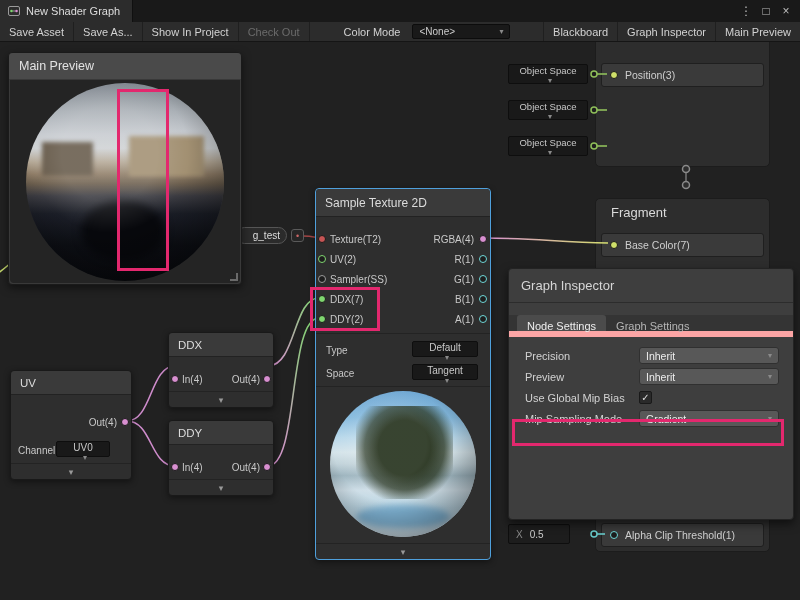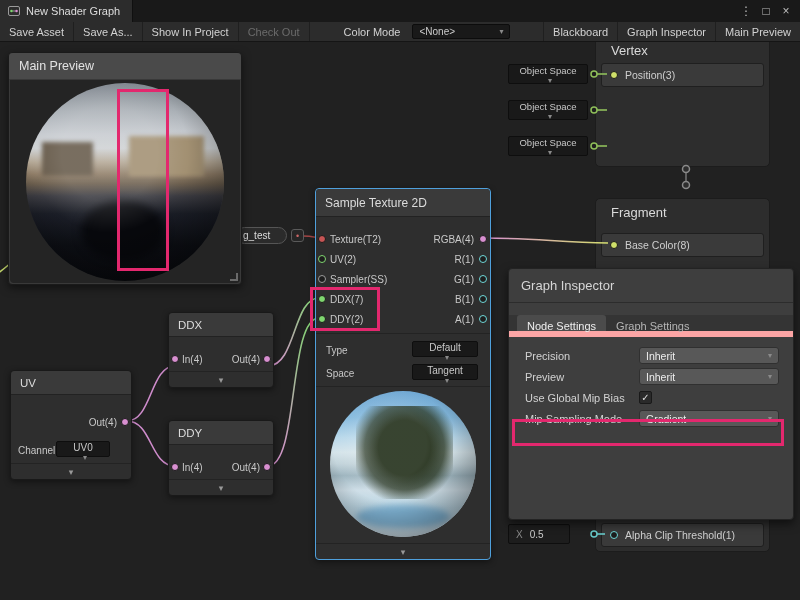--- a/index.html
+++ b/index.html
@@ -70,21 +70,21 @@
   .sphere-shade { position:absolute; inset:0; border-radius:50%;
     background:radial-gradient(circle at 42% 36%, rgba(255,255,255,.12) 0 28%, rgba(0,0,0,0) 46%, rgba(0,0,0,.35) 76%, rgba(0,0,0,.7) 99%); }
 
   .sphere-tex { position:relative; width:146px; height:146px; border-radius:50%; overflow:hidden;
     background:linear-gradient(180deg,#6ea6d2 0%,#85bade 18%,#b9d8ea 32%,#d5e4ea 42%,#c2d3da 50%,#9fb6c0 58%,#cfdfe8 68%,#bdd7e4 80%,#d2e4ee 100%); }
   .sphere-tex .tree { position:absolute; left:18%; top:10%; width:66%; height:64%;
     background:radial-gradient(ellipse at 50% 45%, #1d2a14 0 38%, rgba(29,42,20,.75) 58%, rgba(29,42,20,0) 78%); }
   .sphere-tex .poolblue { position:absolute; left:18%; top:78%; width:64%; height:16%; background:#7fb3d4; border-radius:50%; filter:blur(3px); }
 
   
-  .prop-pill { position:absolute; left:236px; top:227px; width:51px; height:17px; background:#2b2b2b; border:1px solid #555555; border-radius:9px; color:#dddddd; font-size:10px; display:flex; align-items:center; justify-content:flex-start; padding:0 6px; z-index:4; white-space:nowrap; }
+  .prop-pill { position:absolute; left:236px; top:227px; width:51px; height:17px; background:#2b2b2b; border:1px solid #555555; border-radius:9px; color:#dddddd; font-size:10px; display:flex; align-items:center; justify-content:flex-end; padding:0 6px; z-index:4; white-space:nowrap; }
   .prop-dotbox { position:absolute; left:291px; top:229px; width:13px; height:13px; background:#262626; border:1px solid #5a5a5a; border-radius:3px; color:#cc6666; display:flex; align-items:center; justify-content:center; font-size:9px; z-index:4; }
 
   
   .inspector { position:absolute; left:508px; top:268px; width:286px; height:252px; background:#3e3e3e; border:1px solid #232323; border-radius:4px; box-shadow:0 4px 10px rgba(0,0,0,.55); z-index:6; }
   .insp-header { height:34px; line-height:34px; padding:0 12px; font-size:13px; color:#d6d6d6; border-bottom:1px solid #2c2c2c; border-radius:4px 4px 0 0; }
   .insp-tabs { position:absolute; top:46px; left:0; right:0; height:22px; display:flex; padding-left:8px; background:#343434; border-bottom:6px solid #fca5a5; }
   .insp-tab { padding:0 10px; line-height:22px; font-size:11px; color:#b5b5b5; }
   .insp-tab.active { background:#4b4b4b; color:#eeeeee; border-radius:3px 3px 0 0; }
   .insp-body { position:absolute; top:72px; left:0; right:0; bottom:0; padding-top:4px; }
   .insp-node-title { font-size:11.5px; font-weight:bold; color:#e8e8e8; margin:2px 0 3px 8px; }
@@ -134,21 +134,20 @@
       <circle cx="594" cy="74" r="3" fill="#1d1d1d" stroke="#8fbf5a" stroke-width="1.5"></circle>
       <circle cx="594" cy="110" r="3" fill="#1d1d1d" stroke="#8fbf5a" stroke-width="1.5"></circle>
       <circle cx="594" cy="146" r="3" fill="#1d1d1d" stroke="#8fbf5a" stroke-width="1.5"></circle>
       <circle cx="594" cy="534" r="3" fill="#1d1d1d" stroke="#66c8c8" stroke-width="1.5"></circle>
       <circle cx="686" cy="169" r="3.5" fill="#2d2d2d" stroke="#8a8a8a" stroke-width="1.5"></circle>
       <circle cx="686" cy="185" r="3.5" fill="#2d2d2d" stroke="#8a8a8a" stroke-width="1.5"></circle>
     </g>
   </svg>
 
   <div class="block" style="left:595px;top:36px;width:175px;height:131px">
-    <div class="block-title">Vertex</div>
     <div class="brow" style="top:26px">
       <span class="dot p-yellow"></span>
       <span>Position(3)</span>
     </div>
   </div>
 
   <div class="dd space-dd" style="left:508px;top:64px">
     <span>Object Space</span>
     <span class="arr">▾</span>
   </div>
@@ -158,21 +157,21 @@
   </div>
   <div class="dd space-dd" style="left:508px;top:136px">
     <span>Object Space</span>
     <span class="arr">▾</span>
   </div>
 
   <div class="block" style="left:595px;top:198px;width:175px;height:354px">
     <div class="block-title">Fragment</div>
     <div class="brow" style="top:34px">
       <span class="dot p-yellow"></span>
-      <span>Base Color(8)</span>
+      <span>Base Color(7)</span>
     </div>
     <div class="brow" style="top:324px">
       <span class="dot p-cyan-h"></span>
       <span>Alpha Clip Threshold(1)</span>
     </div>
   </div>
   <div class="float-widget" style="left:508px;top:524px">
     <span class="xl">X</span>
     <span class="xv">0.5</span>
   </div>
@@ -224,21 +223,21 @@
     <div class="sphere-tex" style="position:absolute;left:14px;top:202px">
       <div class="tree"></div>
       <div class="poolblue"></div>
       <div class="sphere-shade"></div>
     </div>
     <div class="node-bottom">
       <span>▾</span>
     </div>
   </div>
 
-  <div class="node" style="left:168px;top:312px;width:106px;height:76px">
+  <div class="node" style="left:168px;top:332px;width:106px;height:76px">
     <div class="node-title sm">DDX</div>
     <span class="port p-pink" style="left:2px;top:42px"></span>
     <span class="plabel" style="left:13px;top:41px">In(4)</span>
     <span class="plabel r" style="right:13px;top:41px">Out(4)</span>
     <span class="port p-pink" style="right:2px;top:42px"></span>
     <div class="node-bottom">
       <span>▾</span>
     </div>
   </div>
 

